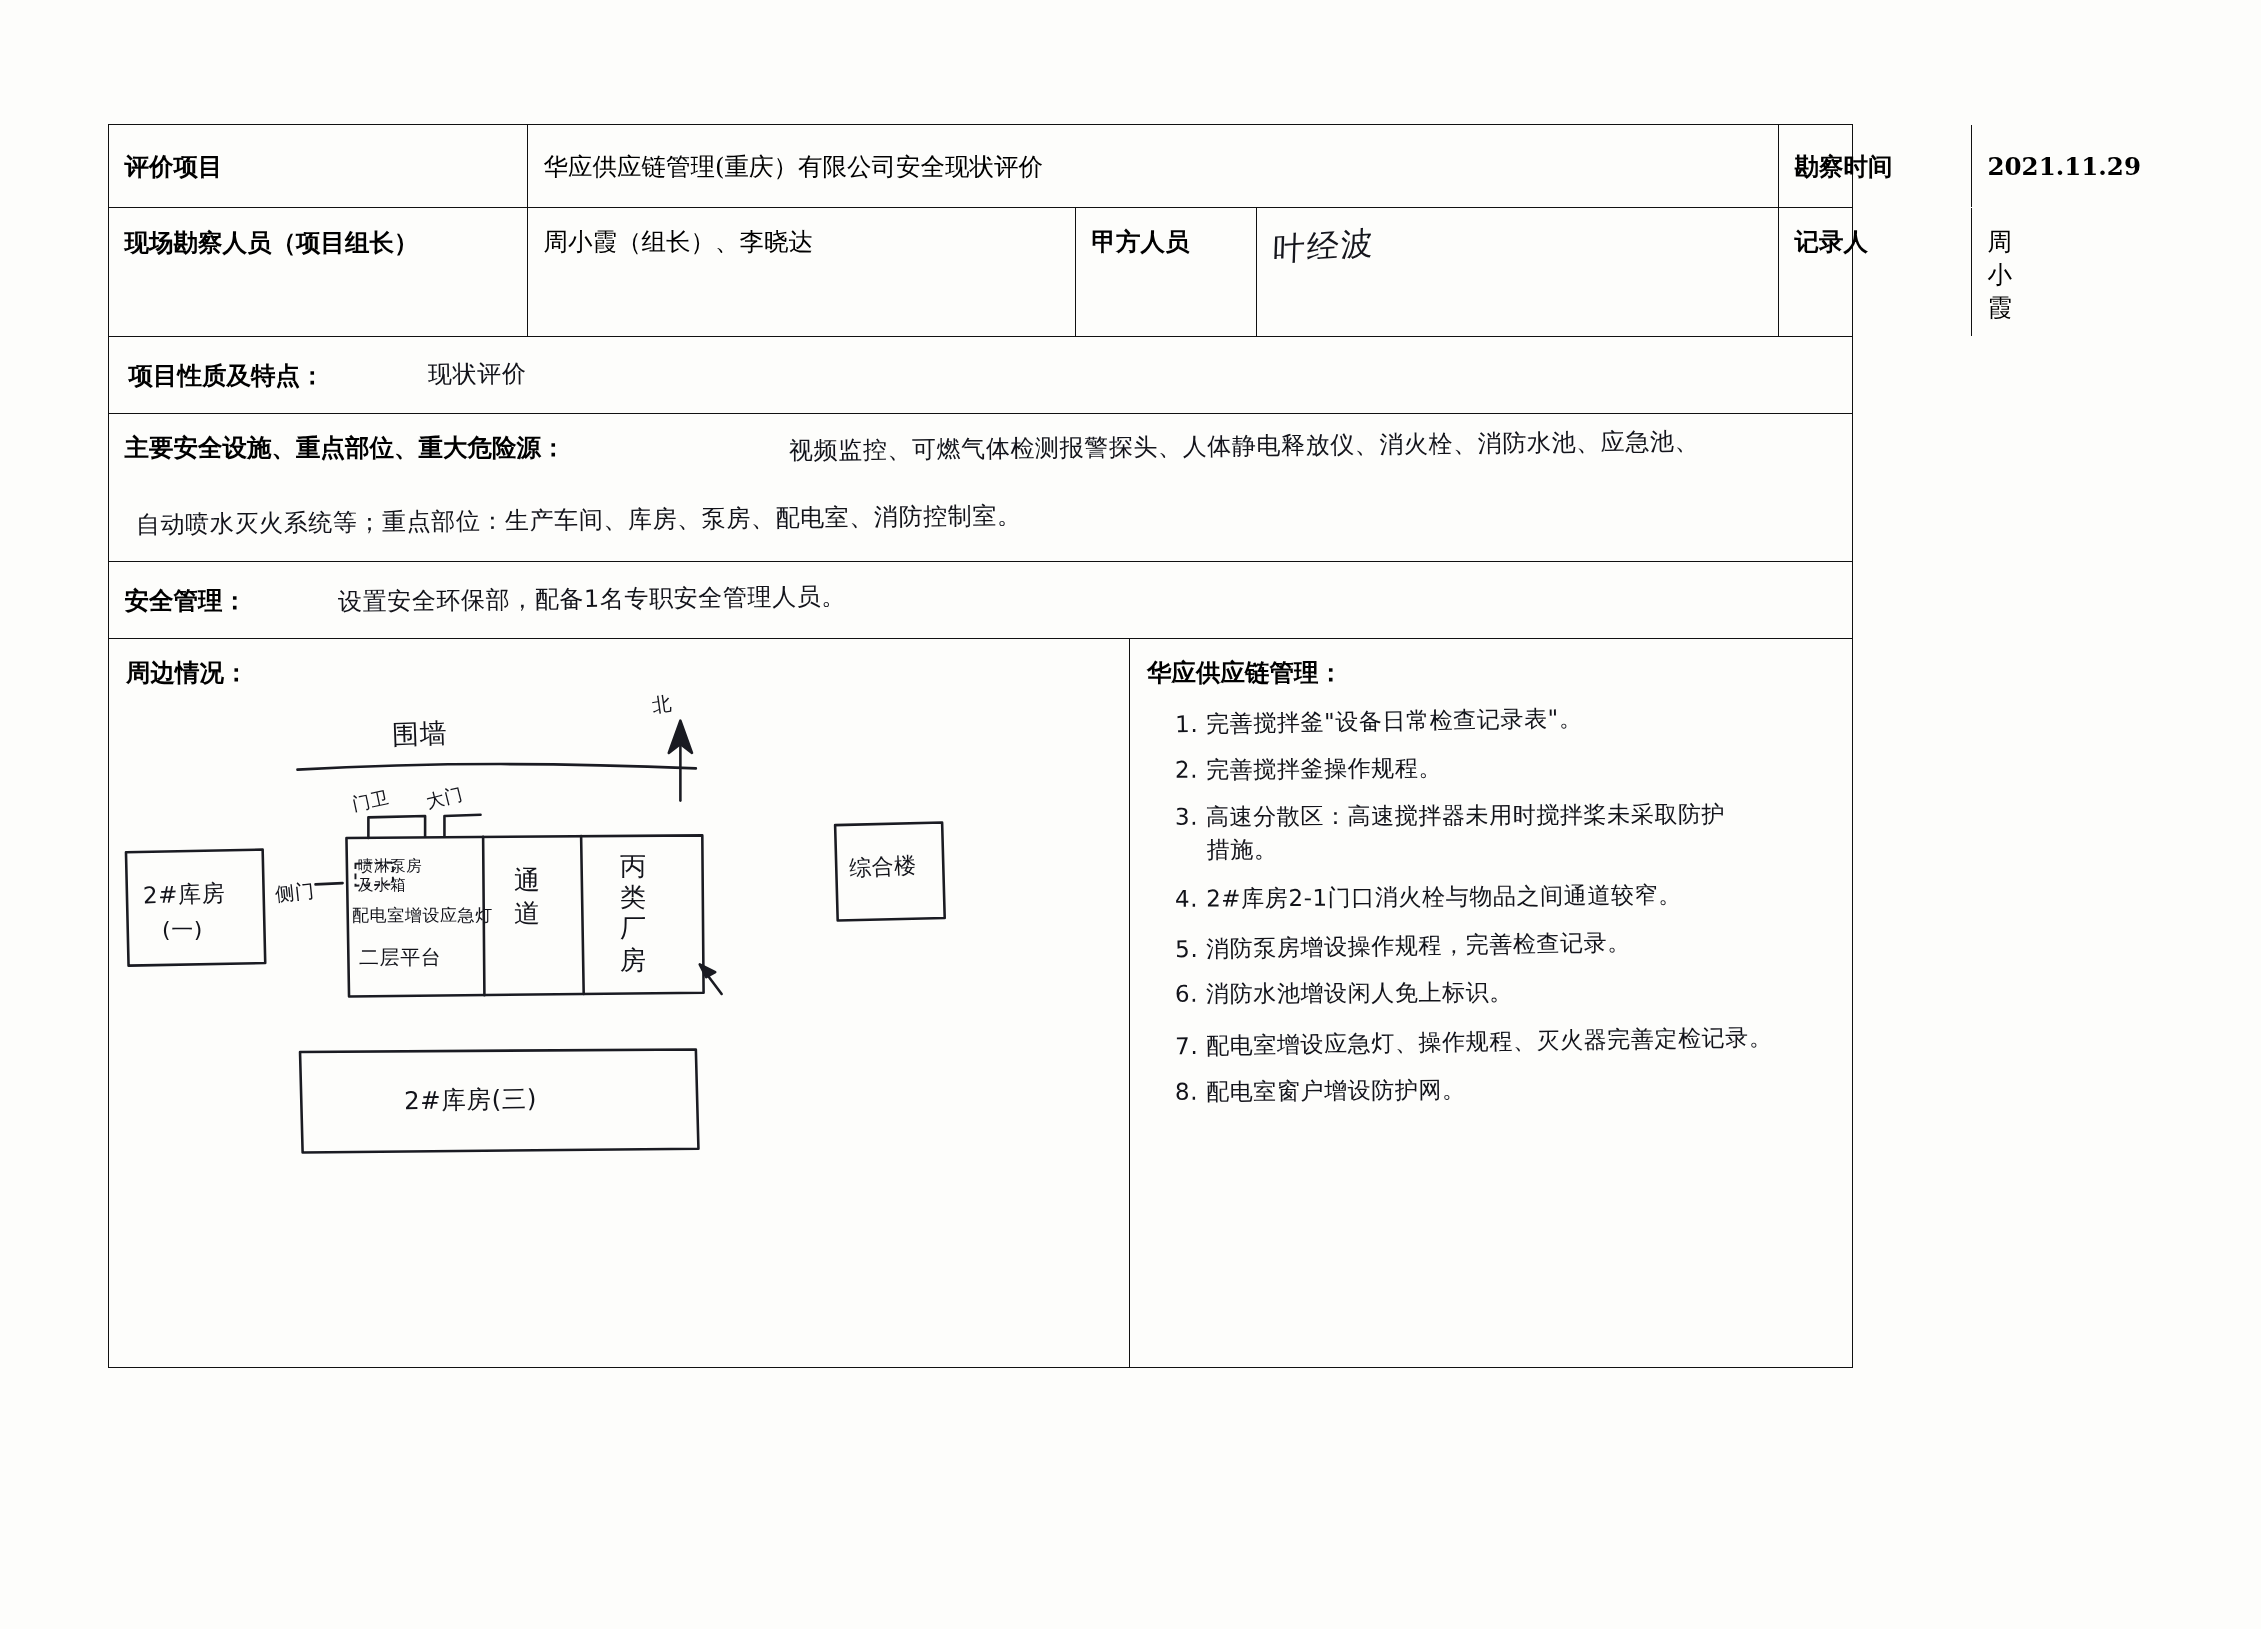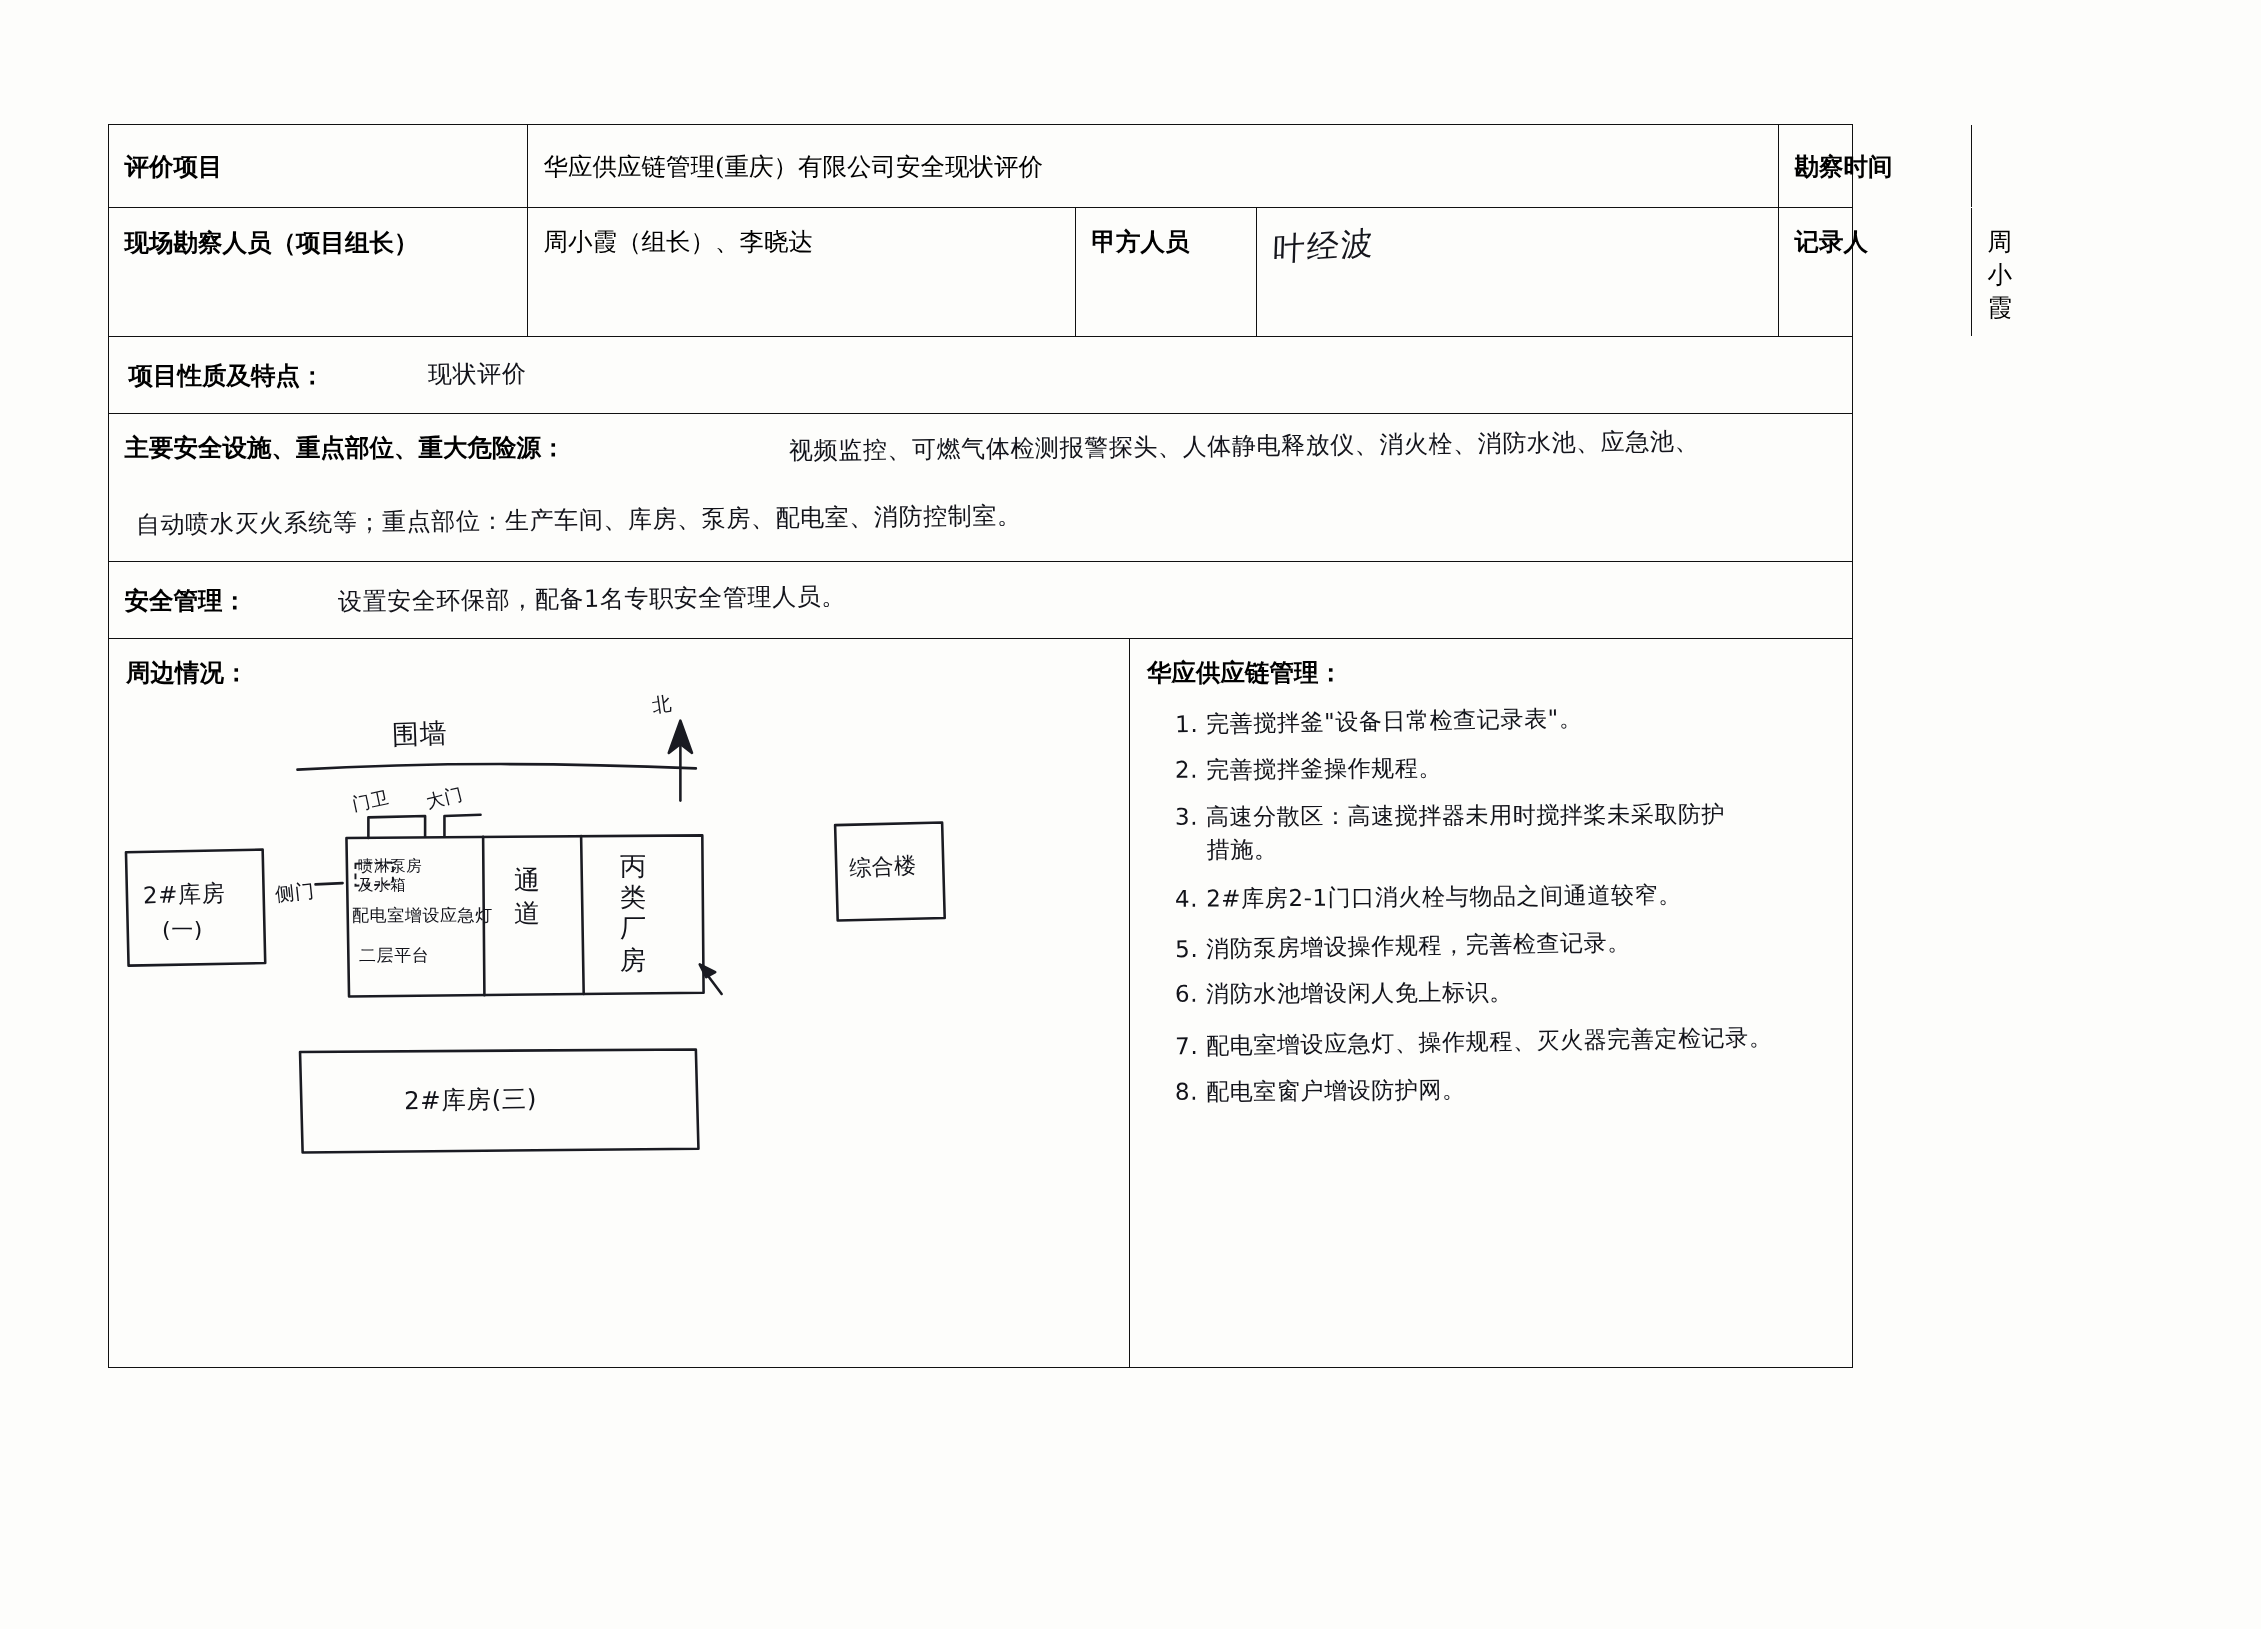--- a/index.html
+++ b/index.html
@@ -153,20 +153,21 @@
 
 <div class="page">
 
 
   <div class="tbl">
 
     <div class="row r1">
       <div class="cell vline bold" style="left:0; width:419px;">评价项目</div>
       <div class="cell vline" style="left:419px; width:1251px;">华应供应链管理(重庆）有限公司安全现状评价</div>
       <div class="cell vline bold" style="left:1670px; width:193px;">勘察时间</div>
+      <div class="cell bold" style="left:1863px; right:0;">2021.11.29</div>
     </div>
 
     <div class="row r2">
       <div class="cell vline bold topalign" style="left:0; width:419px; line-height:1.5;">现场勘察人员（项目组长）</div>
       <div class="cell vline topalign" style="left:419px; width:548px;">周小霞（组长）、李晓达</div>
       <div class="cell vline bold topalign" style="left:967px; width:181px;">甲方人员</div>
       <div class="cell vline topalign" style="left:1148px; width:522px;">
         <span class="sig">叶经波</span>
       </div>
       <div class="cell vline bold topalign" style="left:1670px; width:193px;">记录人</div>
@@ -238,21 +239,21 @@
           <div class="sk-label" style="left:20.6px; top:188px; font-size:23px; transform:rotate(-2deg);">2#库房</div>
           <div class="sk-label" style="left:40px; top:224px; font-size:22px;">(一)</div>
 
           <div class="sk-label" style="left:153px; top:188px; font-size:19.3px; transform:rotate(-6deg);">侧门</div>
           <div class="sk-label" style="left:230px; top:98px; font-size:18px; transform:rotate(-12deg);">门卫</div>
           <div class="sk-label" style="left:304px; top:95px; font-size:18px; transform:rotate(-14deg);">大门</div>
 
           <div class="sk-label" style="left:236px; top:166px; font-size:15.5px; line-height:1.2;">喷淋泵房
 及水箱</div>
           <div class="sk-label" style="left:230px; top:213px; font-size:17px;">配电室增设应急灯</div>
-          <div class="sk-label" style="left:237px; top:253px; font-size:17px;">二层平台</div>
+          <div class="sk-label" style="left:237px; top:253px; font-size:20px;">二层平台</div>
 
           <div class="sk-label" style="left:392px; top:173px; font-size:26px; line-height:1.25;">通
 道</div>
           <div class="sk-label" style="left:498px; top:160px; font-size:26px; line-height:1.2;">丙
 类
 厂
 房</div>
 
           <div class="sk-label" style="left:727px; top:161px; font-size:22px; transform:rotate(-3deg);">综合楼</div>
 

